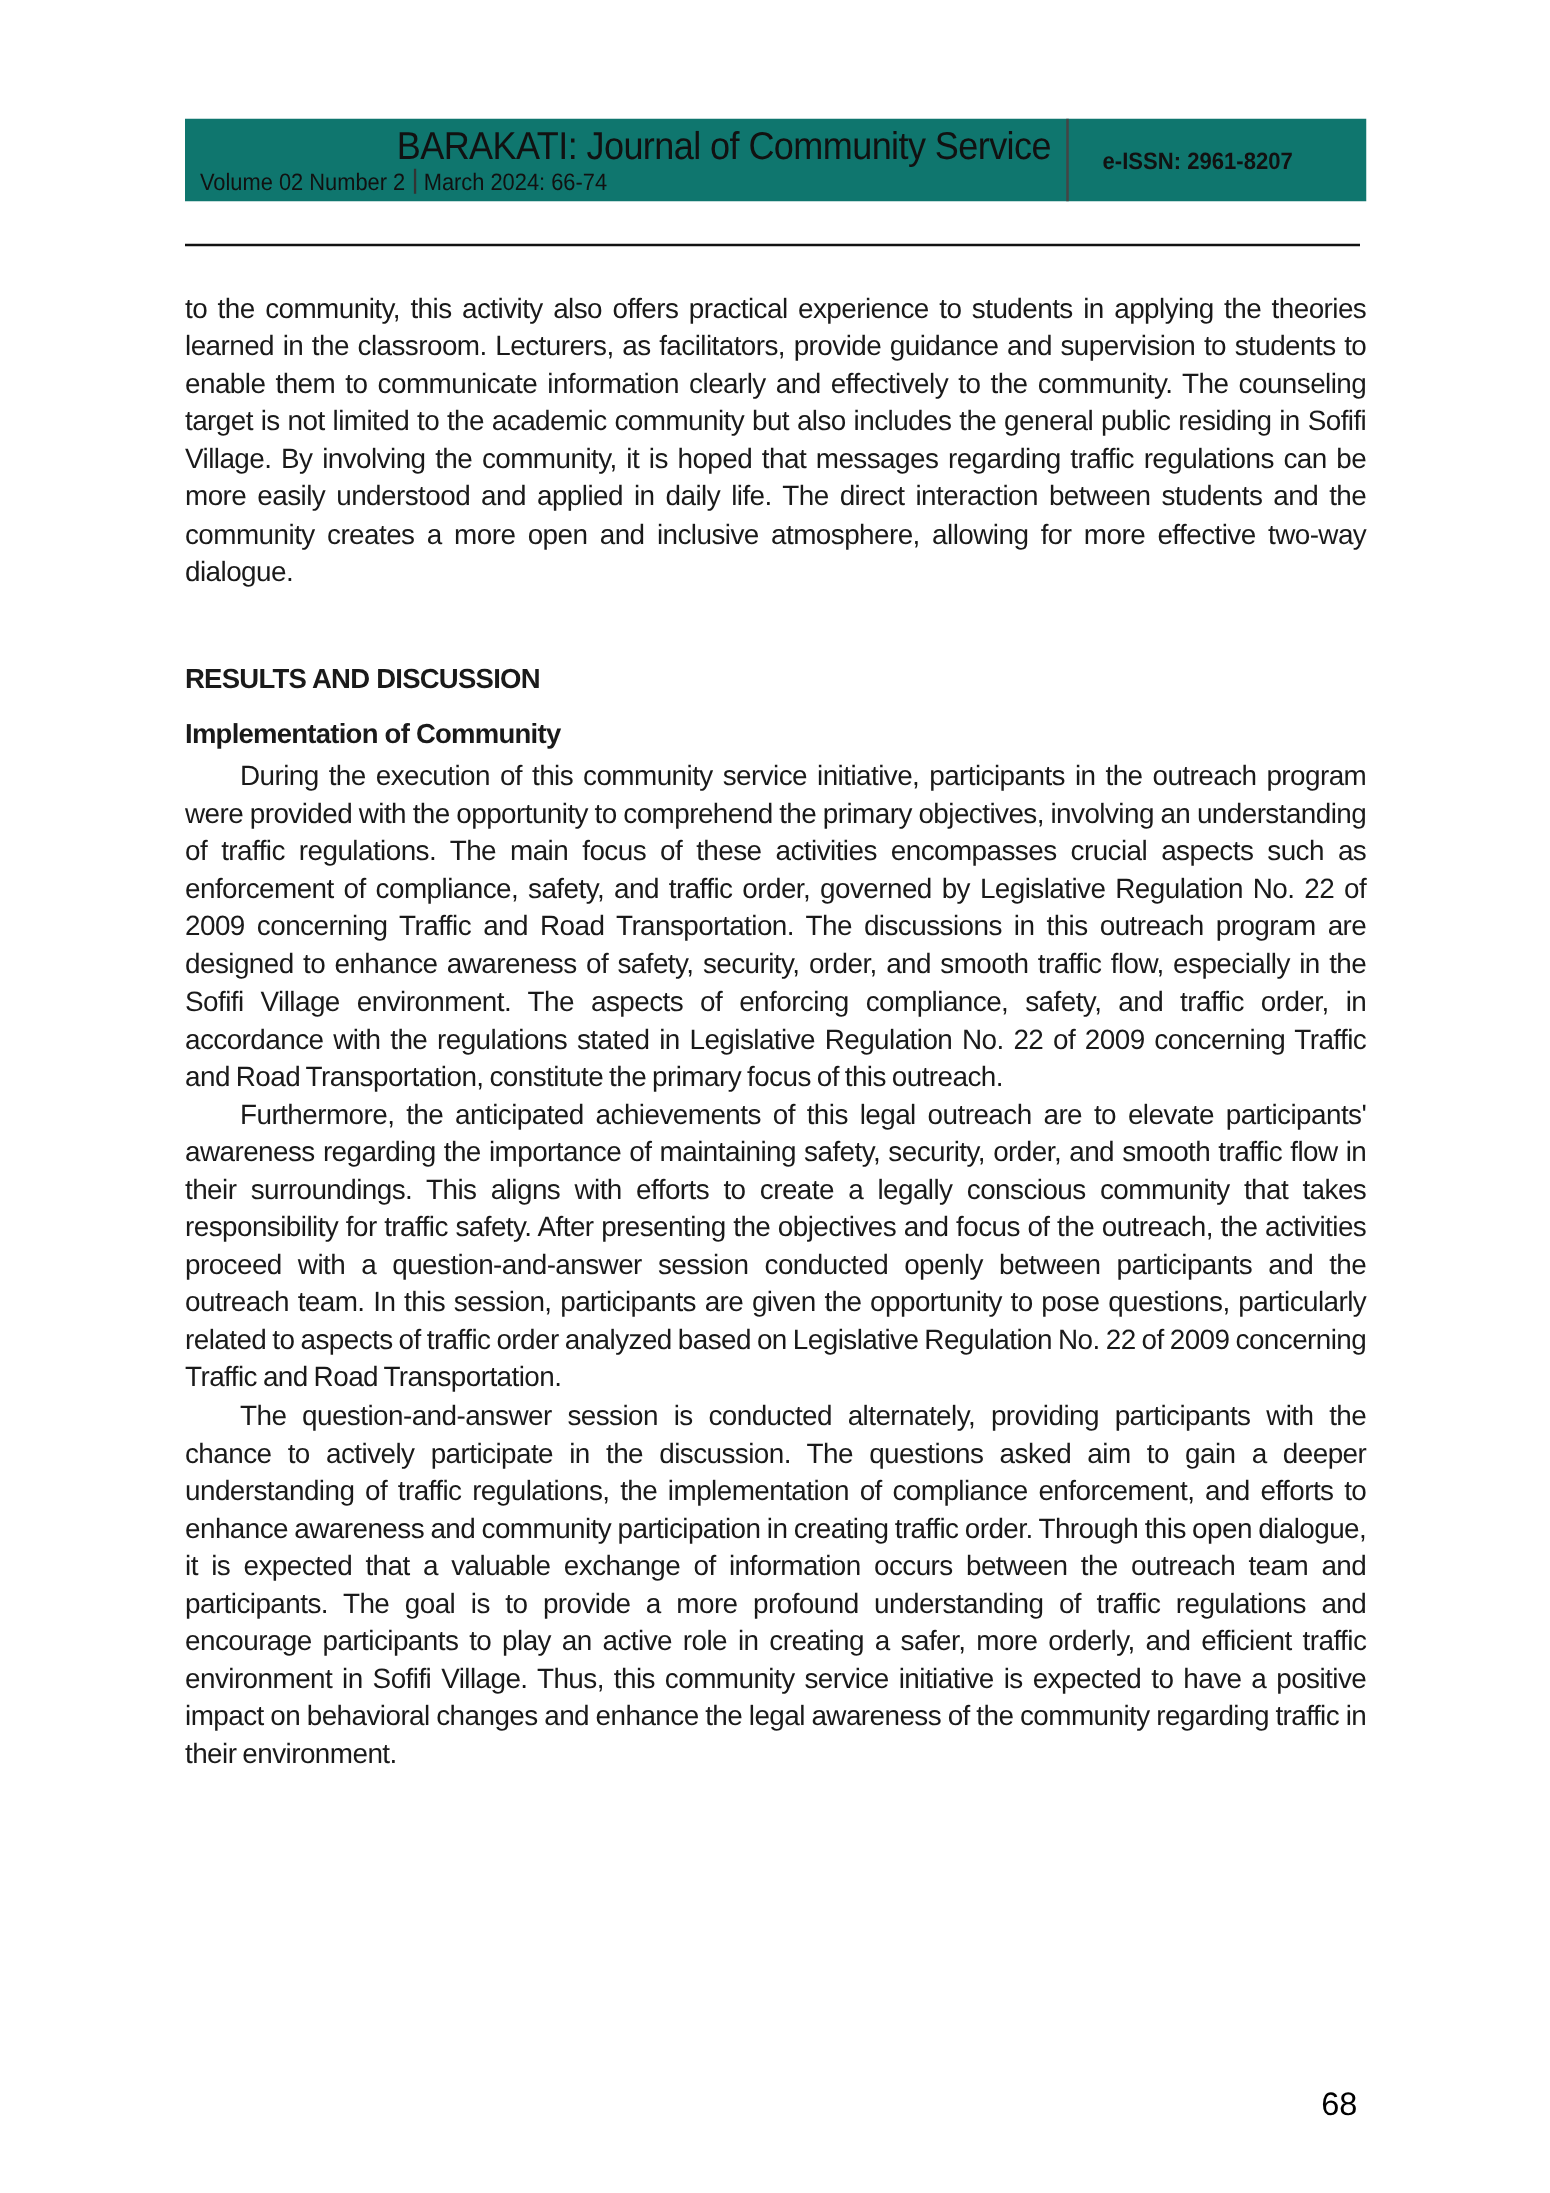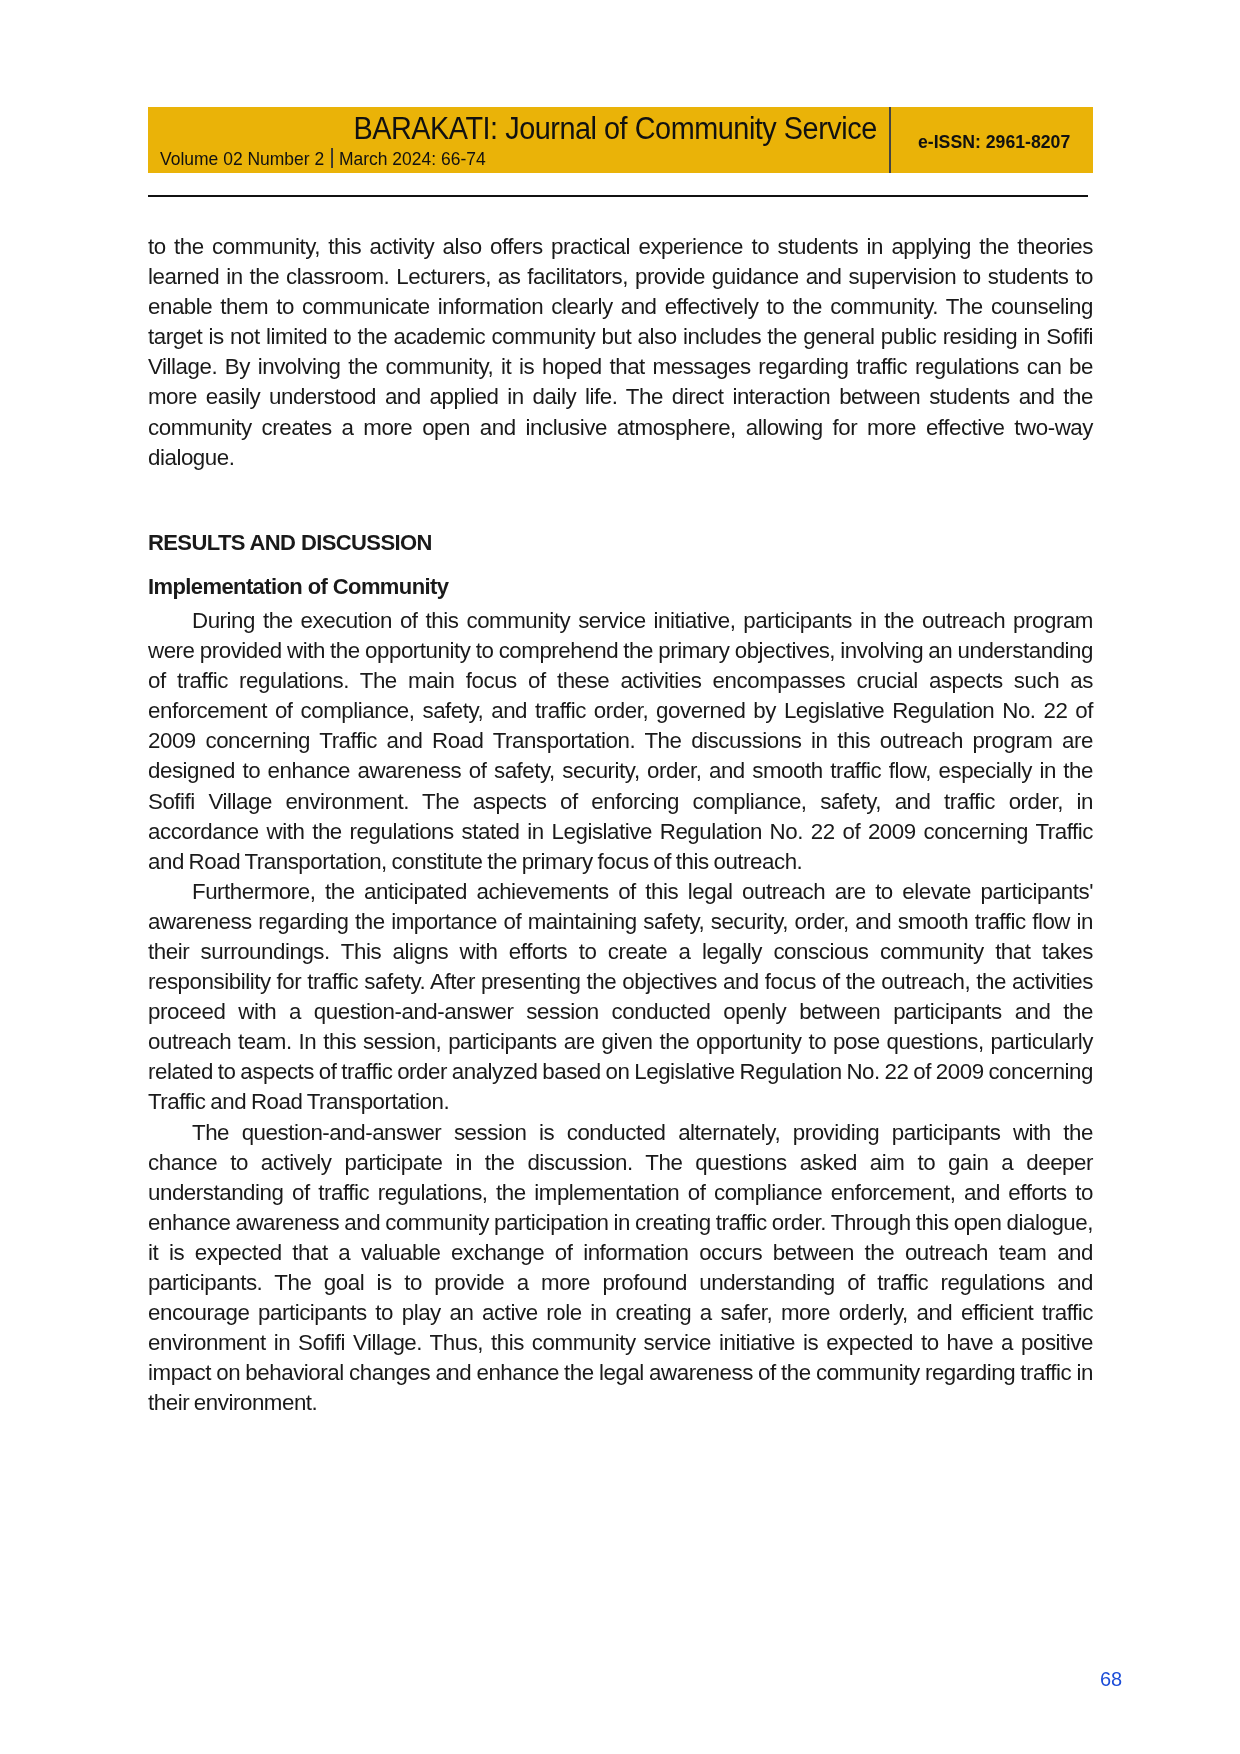--- a/index.html
+++ b/index.html
@@ -1,51 +1,51 @@
 <!DOCTYPE html>
 <html><head>
 <meta charset="utf-8">
 <style>
   html, body { margin: 0; padding: 0; background: #ffffff; }
   body {
     width: 1240px; height: 1754px; position: relative; overflow: hidden;
     font-family: "Liberation Sans", "DejaVu Sans", sans-serif; color: #1a1a1a;
   }
   .header {
-    position: absolute; left: 148px; top: 107px; width: 945px; height: 66px;
-    background: #eab308; display: flex;
+    position: absolute; left: 148px; top: 95px; width: 945px; height: 66px;
+    background: #0f766e; display: flex;
   }
   .header-left { flex: 1; position: relative; border-right: 2px solid #444; }
   .journal-title {
     position: absolute; right: 12px; top: 4px;
     font-size: 31px; font-weight: 500; letter-spacing: -0.5px; color: #111; white-space: nowrap;
     transform: scaleX(0.93); transform-origin: right center;
   }
   .volume-line {
     position: absolute; left: 12px; bottom: 3px;
     font-size: 19px; color: #111; white-space: nowrap;
     transform: scaleX(0.92); transform-origin: left center;
   }
   .volume-sep { display: inline-block; width: 2px; height: 20px; background: #333; margin: 0 7px; vertical-align: -3px; }
-  .header-right { width: 202px; position: relative; }
+  .header-right { width: 238px; position: relative; }
   .issn {
     position: absolute; left: 27px; top: 24px; font-size: 19px; font-weight: 600; color: #111; white-space: nowrap;
     transform: scaleX(0.93); transform-origin: left center;
   }
   .rule { position: absolute; left: 148px; top: 195px; width: 940px; height: 2px; background: #111; }
 
   .content {
     position: absolute; left: 148px; top: 232px; width: 945px;
     font-size: 22.3px; line-height: 30.1px; color: #1a1a1a;
   }
   .content p { margin: 0; text-align: justify; }
   .indent { text-indent: 44px; }
   .h-results { font-weight: 700; font-size: 22px; margin-top: 55px !important; letter-spacing: -0.6px; }
   .h-impl { font-weight: 700; font-size: 22px; margin-top: 14px !important; margin-bottom: 4px !important; letter-spacing: -0.6px; }
-  .page-number { position: absolute; left: 1100px; top: 1668px; font-size: 20px; color: #1d4ed8; }
+  .page-number { position: absolute; left: 1057px; top: 1668px; font-size: 26px; color: #000000; }
   .narrow { letter-spacing: -0.45px; word-spacing: -1px; }
 </style>
 </head>
 <body>
 
 <div class="header">
   <div class="header-left">
     <div class="journal-title">BARAKATI: Journal of Community Service</div>
     <div class="volume-line">
       <span>Volume 02 Number 2</span><span class="volume-sep"></span><span>March 2024: 66-74</span>

